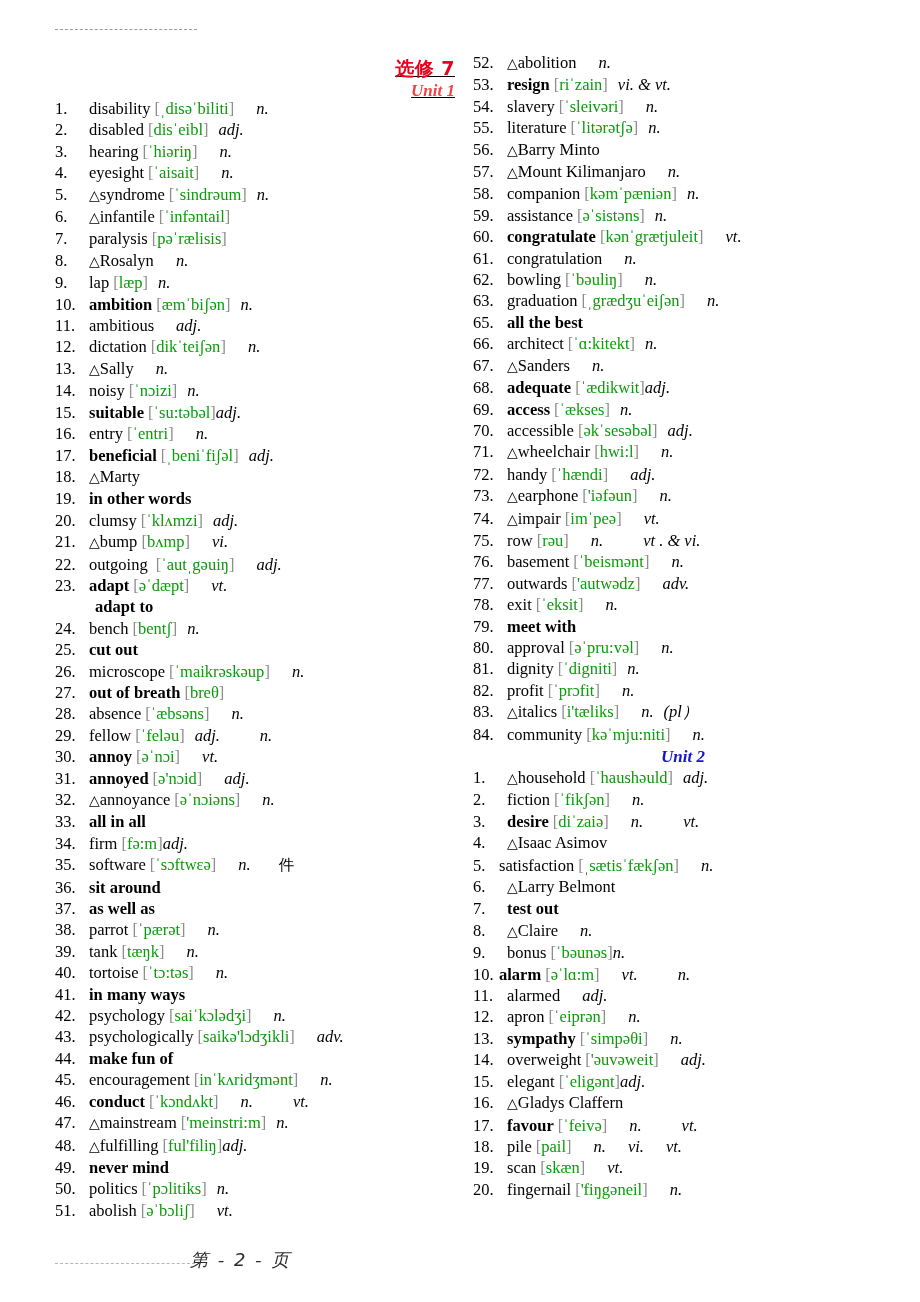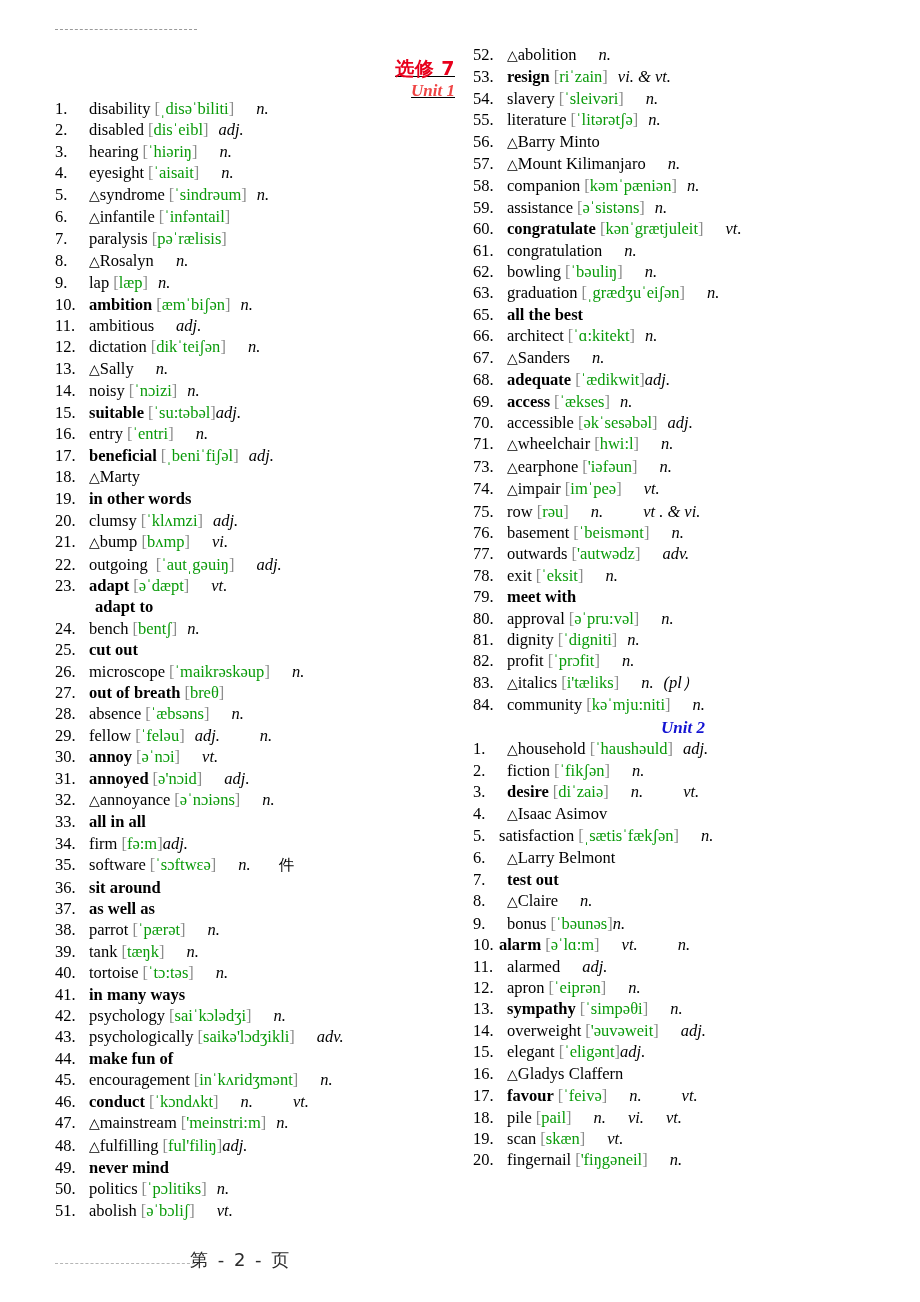--- a/index.html
+++ b/index.html
@@ -66,21 +66,21 @@
     line-height: 21px;
     padding-top: 1px;
   }
 
   
   .col {
     position: absolute;
     top: 98px;
   }
   .col-left  { left: 55px;  width: 400px; }
-  .col-right { left: 473px; top: 44px; width: 420px; }
+  .col-right { left: 473px; top: 52px; width: 420px; }
 
   
   .entry {
     display: flex;
     align-items: baseline;
     line-height: 21.4px;
     font-size: 16.5px;
     white-space: nowrap;
   }
   .num {
@@ -133,20 +133,21 @@
     height: 0;
   }
   .footer-text {
     position: absolute;
     left: 190px;
     top: 1248px;
     font-size: 18px;
     font-family: "DejaVu Sans", "Liberation Sans", sans-serif;
     letter-spacing: 2px;
     color: #2b2b2b;
+    font-style: italic;
   }
 </style>
 </head>
 <body>
 
 <div class="page">
 
   <div class="header-rule"></div>
 
   <div class="title-block">
@@ -433,20 +434,24 @@
       </div>
       <div class="entry">
         <span class="num">70.</span>
         <span class="ebody"><span class="word">accessible</span><span class="ph">[<i>əkˈsesəbəl</i>]</span><span class="gap-s"></span><span class="pos" style="margin-left: 0px;">adj.</span></span>
       </div>
       <div class="entry">
         <span class="num">71.</span>
         <span class="ebody"><span class="tri">△</span><span class="word">wheelchair</span><span class="ph">[<i>hwi:l</i>]</span><span class="gap-m"></span><span class="pos" style="margin-left: 0px;">n.</span></span>
       </div>
       <div class="entry">
+        <span class="num">72.</span>
+        <span class="ebody"><span class="word">handy</span><span class="ph">[<i>ˈhændi</i>]</span><span class="gap-m"></span><span class="pos" style="margin-left: 0px;">adj.</span></span>
+      </div>
+      <div class="entry">
         <span class="num">73.</span>
         <span class="ebody"><span class="tri">△</span><span class="word">earphone</span><span class="ph">[<i>'iəfəun</i>]</span><span class="gap-m"></span><span class="pos" style="margin-left: 0px;">n.</span></span>
       </div>
       <div class="entry">
         <span class="num">74.</span>
         <span class="ebody"><span class="tri">△</span><span class="word">impair</span><span class="ph">[<i>imˈpeə</i>]</span><span class="gap-m"></span><span class="pos" style="margin-left: 0px;">vt.</span></span>
       </div>
       <div class="entry">
         <span class="num">75.</span>
         <span class="ebody"><span class="word">row</span><span class="ph">[<i>rəu</i>]</span><span class="gap-m"></span><span class="pos" style="margin-left: 0px;">n.</span><span class="gap-l"></span><span class="pos" style="margin-left: 0px;">vt . &amp; vi.</span></span>

